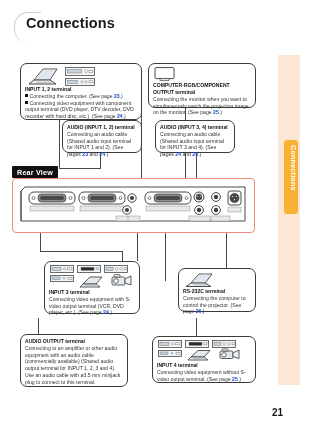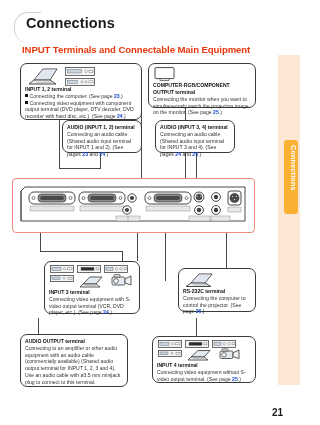--- a/index.html
+++ b/index.html
@@ -65,21 +65,20 @@
 
 <div class="page">
 
   <div class="rail"></div>
   <div class="rail-tab">
     <span>Connections</span>
   </div>
 
   <div class="hdr-arc"></div>
   <div class="title">Connections</div>
-  <div class="subtitle">INPUT Terminals and Connectable Main Equipment</div>
   <div class="pageno">21</div>
 
   <div class="ln lnv" style="left:59px;  top:100px; height:68px;"></div>
   <div class="ln lnv" style="left:100px; top:150px; height:18px;"></div>
   <div class="ln lnh" style="left:59px;  top:168px; width:42px;"></div>
   <div class="ln lnv" style="left:141px; top:105px; height:73px;"></div>
   <div class="ln lnv" style="left:185px; top:105px; height:73px;"></div>
   <div class="ln lnv" style="left:196px; top:150px; height:28px;"></div>
 
   <div class="ln lnv" style="left:40px;  top:233px; height:18px;"></div>
@@ -144,20 +143,21 @@
     </div>
   </div>
 
   <div class="box" style="left:155px;top:120px;width:80px;height:33px;">
     <div class="bt">AUDIO (INPUT 3, 4) terminal</div>
     <div class="bb">
       <span>Connecting an audio cable (Shared audio input terminal for INPUT 3 and 4). (See pages </span><span class="pg">24</span><span> and </span><span class="pg">25</span><span>.)</span>
     </div>
   </div>
 
+  <div class="rv-label">Rear View</div>
   <div class="rv-frame">
     <svg class="panel" viewBox="0 0 228 40">
 
       <path d="M2,6 L6,2 L226,2 L226,36 L2,36 Z" fill="#ffffff" stroke="#4a4a4a" stroke-width="1"></path>
       <line x1="2" y1="6" x2="2" y2="36" stroke="#4a4a4a" stroke-width="1"></line>
 
       <g>
         <rect x="10" y="7" width="46" height="12" rx="5" fill="#ffffff" stroke="#333" stroke-width="0.9"></rect>
         <circle cx="14.5" cy="13" r="1.5" fill="#fff" stroke="#333" stroke-width="0.6"></circle>
         <circle cx="51.5" cy="13" r="1.5" fill="#fff" stroke="#333" stroke-width="0.6"></circle>

